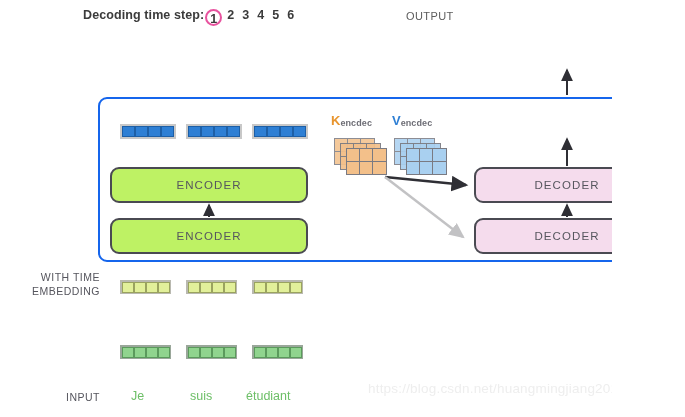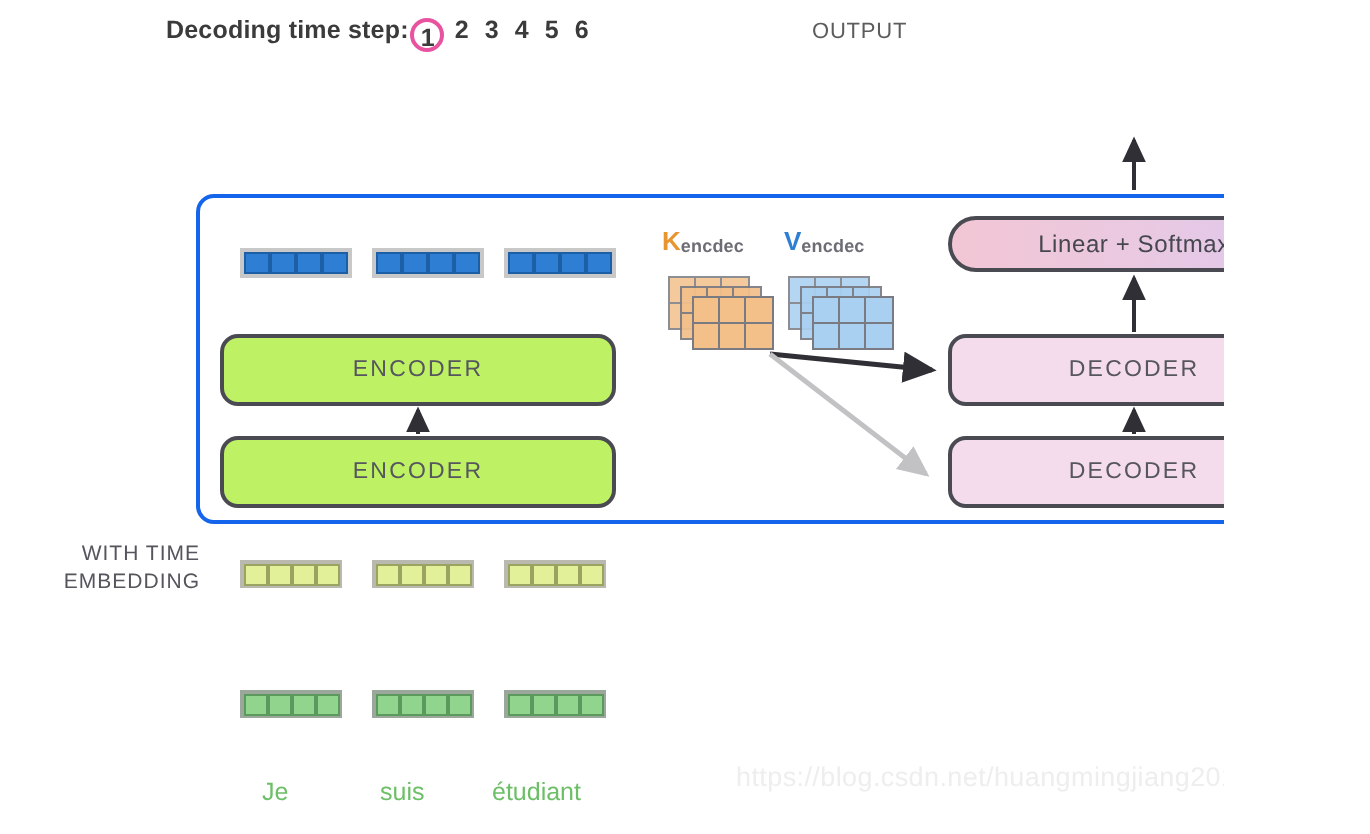--- a/index.html
+++ b/index.html
@@ -221,23 +221,20 @@
     <span>ENCODER</span>
   </div>
 
   <div class="abs stage-box decoder-box" id="decoder-top">
     <span>DECODER</span>
   </div>
   <div class="abs stage-box decoder-box" id="decoder-bot">
     <span>DECODER</span>
   </div>
 
-  <div class="abs stage-box softmax-box" id="linear-softmax">
-    <span>Linear + Softmax</span>
-  </div>
 
   <div class="abs kv-label" id="k-label"><span>K</span><span class="sub">encdec</span></div>
   <div class="abs kv-label" id="v-label"><span>V</span><span class="sub">encdec</span></div>
 
   <div class="abs tensor-stack" id="k-stack">
     <div class="sheet k-sheet s1">
         <i></i>
         <i></i>
         <i></i>
         <i></i>
@@ -308,20 +305,21 @@
 
     <line x1="385" y1="177" x2="466" y2="185" stroke="#2f2f35" stroke-width="2.6" marker-end="url(#ah-dark)"></line>
 
     <line x1="385" y1="177" x2="463" y2="237" stroke="#c2c2c4" stroke-width="2.4" marker-end="url(#ah-gray)"></line>
   </svg>
 
   <div class="abs row-label" id="label-timesignal">
     <div>WITH TIME</div>
     <div>EMBEDDING</div>
   </div>
+  <div class="abs row-label" id="label-input">INPUT</div>
 
   <div class="abs cellstrip strip-lime tok-col-1 row-lime">
     <span class="cell"></span>
     <span class="cell"></span>
     <span class="cell"></span>
     <span class="cell"></span>
   </div>
   <div class="abs cellstrip strip-lime tok-col-2 row-lime">
     <span class="cell"></span>
     <span class="cell"></span>

